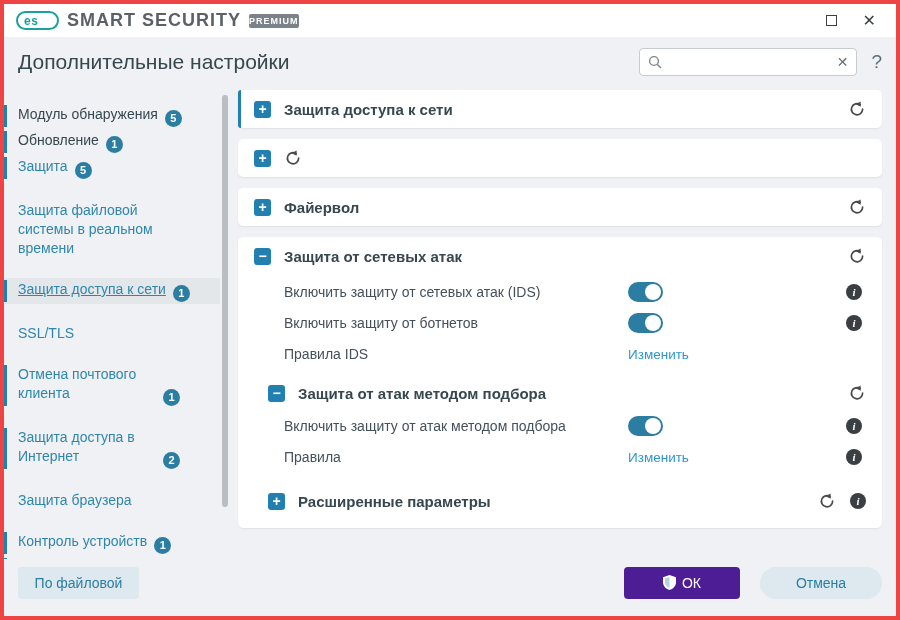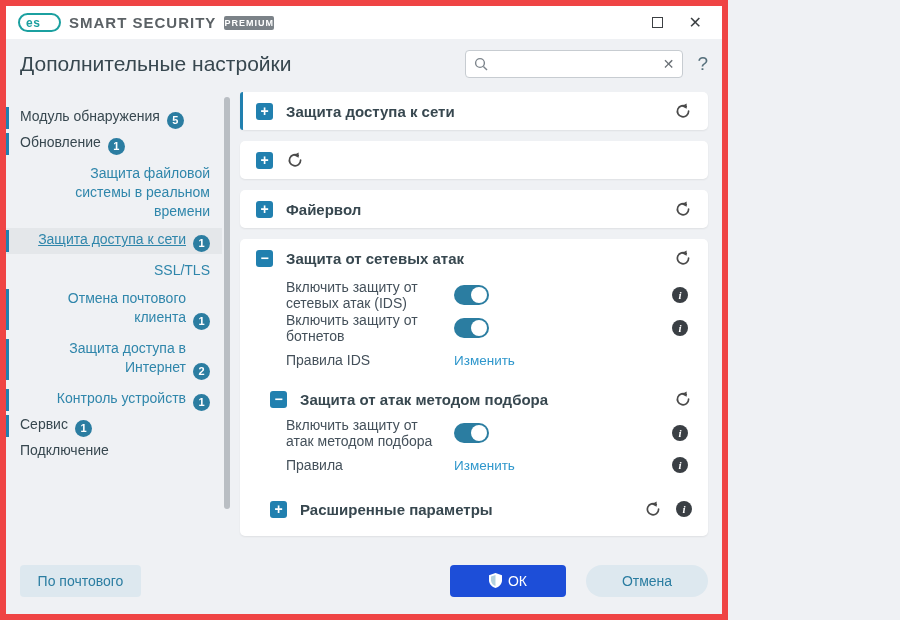--- a/index.html
+++ b/index.html
@@ -3,29 +3,29 @@
 <meta charset="utf-8">
 <style>
   * { margin: 0; padding: 0; box-sizing: border-box; }
   html,body { width: 900px; height: 620px; }
   body {
     font-family: "Liberation Sans", "DejaVu Sans", sans-serif;
     background: #eff1f4;
     color: #37474f;
     overflow: hidden;
   }
-  .window { width: 728px; height: 620px; display: flex; flex-direction: column; background: #eff1f4; border: 6px solid #ef4444; }
+  .window { width: 900px; height: 620px; display: flex; flex-direction: column; background: #eff1f4; border: 4px solid #ef4444; }
 
   
   .titlebar { height: 33px; background: #ffffff; display: flex; align-items: center; padding: 0 12px; flex: 0 0 auto; }
   .logo { display: flex; align-items: center; gap: 8px; }
   .eset-pill { display: inline-flex; align-items: stretch; border: 2px solid #1ba0a0; border-radius: 10px; overflow: hidden; height: 19px; background:#fff; }
   .eset-pill .es { color: #1ba0a0; font-weight: bold; font-size: 12px; padding: 1px 1px 0 6px; letter-spacing: .5px; display:flex; align-items:center;}
   .eset-pill .et { background: #1ba0a0; color: #fff; font-weight: bold; font-size: 12px; padding: 1px 6px 0 0; border-radius: 7px 0 0 7px; display:flex; align-items:center; letter-spacing:.5px;margin-top:33px;}
-  .product-name { font-size: 15px; font-weight: 600; color: #5b6165; letter-spacing: 1px; }
+  .product-name { font-size: 18px; font-weight: 600; color: #5b6165; letter-spacing: 1px; }
   .edition-badge { background: #7b8288; color: #fff; font-size: 9px; font-weight: bold; letter-spacing: 1px; padding: 2px 0; border-radius: 2px; }
   .win-controls { margin-left: auto; display: flex; align-items: center; gap: 26px; padding-right: 8px; }
   .win-btn { cursor: default; color: #3c4043; display:flex; align-items:center; justify-content:center; }
   .maximize-box { width: 11px; height: 11px; border: 1.5px solid #3c4043; }
   .close-x { font-size: 16px; line-height: 1; }
 
   
   .header { height: 50px; display: flex; align-items: center; padding: 0 14px; flex: 0 0 auto; }
   .page-title { font-size: 21px; color: #37474f; font-weight: 400; }
   .header-right { margin-left: auto; display: flex; align-items: center; gap: 14px; }
@@ -35,21 +35,21 @@
   .help-q { color: #546e7a; font-size: 19px; }
 
   
   .body { flex: 1 1 auto; display: flex; position: relative; min-height: 0; }
 
   
   .sidebar { width: 216px; flex: 0 0 auto; padding: 6px 0 0 0; overflow: hidden; }
   .side-item { position: relative; padding: 2px 12px 2px 14px; font-size: 14px; line-height: 19px; cursor: default; }
   .side-item.top { color: #37474f; }
   .side-item.top:first-child { margin-top: 10px; }
-  .side-item.sub { color: #2f86ab; margin-top: 5px; text-align: right; }
+  .side-item.sub { color: #2f86ab; margin-top: 18px; }
   .side-item.teal { color: #2f86ab; }
   .side-item.has-bar::before { content: ""; position: absolute; left: 0; top: 2px; bottom: 2px; width: 3px; background: #2180af; }
   .side-item.selected { background: #e4e7ea; text-decoration: underline; }
   .si-text { display: inline; }
   .badge { display: inline-flex; align-items: center; justify-content: center; min-width: 17px; height: 17px; border-radius: 9px; background: #2b7da1; color: #fff; font-size: 11px; font-weight: bold; margin-left: 7px; vertical-align: -3px; padding: 0 2px; }
   .lbl-fs   { display: inline-block; max-width: 172px; }
   .lbl-mail { display: inline-block; max-width: 138px; }
   .lbl-inet { display: inline-block; max-width: 138px; }
 
   .side-scrollbar { position: absolute; left: 218px; top: 8px; width: 6px; height: 412px; border-radius: 3px; background: #b9bec3; }
@@ -72,21 +72,21 @@
   .toggle .knob { position: absolute; right: 2px; top: 2px; width: 16px; height: 16px; border-radius: 50%; background: #fff; }
   .sub-header { display: flex; align-items: center; gap: 13px; padding: 9px 0 9px 14px; margin-top: 6px; }
   .sub-header .card-title { font-size: 15px; }
   .adv-header { display: flex; align-items: center; gap: 13px; padding: 12px 0 4px 14px; margin-top: 8px; }
   .adv-header .right-icons { display: flex; align-items: center; gap: 14px; }
 
   
   .footer { flex: 0 0 auto; height: 57px; display: flex; align-items: center; padding: 0 14px 10px 14px; }
   .btn { height: 32px; border-radius: 4px; border: none; font-size: 14px; font-family: inherit; display: inline-flex; align-items: center; justify-content: center; cursor: pointer; }
   .btn-light { background: #dde8ef; color: #2b7da1; }
-  .btn-primary { background: #1d4ed8; color: #fff; gap: 6px; align-items: center; }
+  .btn-primary { background: #4c1d95; color: #fff; gap: 6px; align-items: center; }
   .btn-default { width: 121px; }
   .btn-ok { width: 116px; margin-left: auto; }
   .btn-cancel { width: 122px; margin-left: 20px; border-radius: 16px; }
 </style>
 </head>
 <body>
 
 <div class="window">
 
   <div class="titlebar">
@@ -123,34 +123,40 @@
 
   <div class="body">
 
     <div class="sidebar">
       <div class="side-item top has-bar">
         <span class="si-text">Модуль обнаружения</span><span class="badge">5</span>
       </div>
       <div class="side-item top has-bar">
         <span class="si-text">Обновление</span><span class="badge">1</span>
       </div>
+      <div class="side-item top has-bar teal">
+        <span class="si-text">Защита</span><span class="badge">5</span>
+      </div>
       <div class="side-item sub">
         <span class="si-text lbl-fs">Защита файловой системы в реальном времени</span>
       </div>
       <div class="side-item sub has-bar selected">
         <span class="si-text">Защита доступа к сети</span><span class="badge">1</span>
       </div>
       <div class="side-item sub">
         <span class="si-text">SSL/TLS</span>
       </div>
       <div class="side-item sub has-bar">
         <span class="si-text lbl-mail">Отмена почтового клиента</span><span class="badge">1</span>
       </div>
       <div class="side-item sub has-bar">
         <span class="si-text lbl-inet">Защита доступа в Интернет</span><span class="badge">2</span>
+      </div>
+      <div class="side-item sub">
+        <span class="si-text">Защита браузера</span>
       </div>
       <div class="side-item sub has-bar">
         <span class="si-text">Контроль устройств</span><span class="badge">1</span>
       </div>
       <div class="side-item top has-bar">
         <span class="si-text">Сервис</span><span class="badge">1</span>
       </div>
       <div class="side-item top">
         <span class="si-text">Подключение</span>
       </div>
@@ -273,21 +279,21 @@
             </span>
           </div>
 
         </div>
       </div>
 
     </div>
   </div>
 
   <div class="footer">
-    <button class="btn btn-light btn-default">По почтового</button>
+    <button class="btn btn-light btn-default">По файловой</button>
     <button class="btn btn-primary btn-ok">
       <svg width="13" height="15" viewBox="0 0 13 15">
           <path d="M6.5 0 L13 2.2 V7.2 C13 11.4 9.8 13.8 6.5 15 C3.2 13.8 0 11.4 0 7.2 V2.2 Z" fill="#ffffff"></path>
           <path d="M6.5 2 L6.5 13 C4.2 12 2 10.2 2 7.2 V3.6 Z" fill="#2b7da1" opacity="0.35"></path>
         </svg>
       <span>ОК</span>
     </button>
     <button class="btn btn-light btn-cancel">Отмена</button>
   </div>
 

